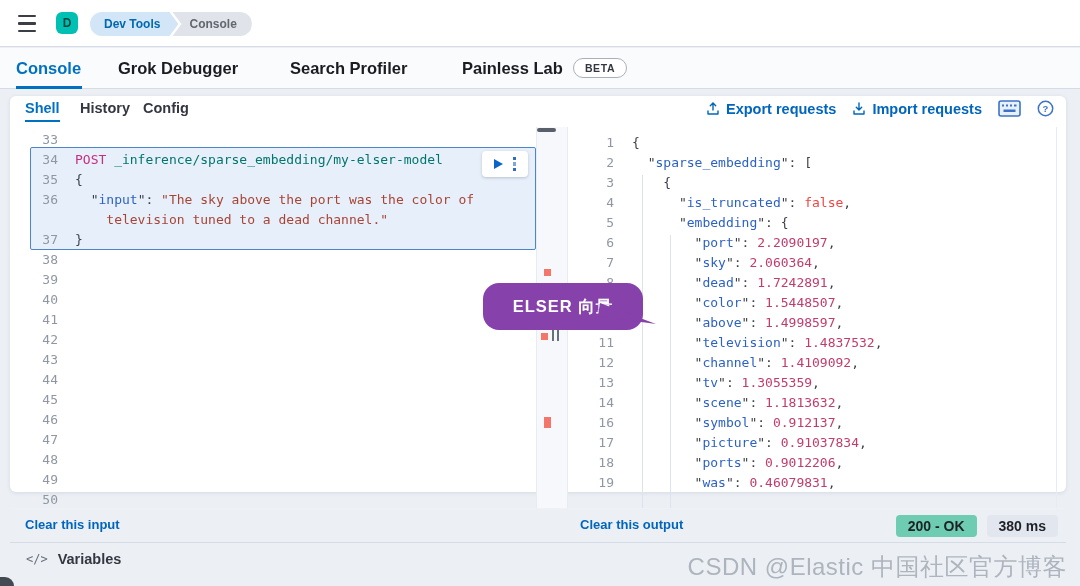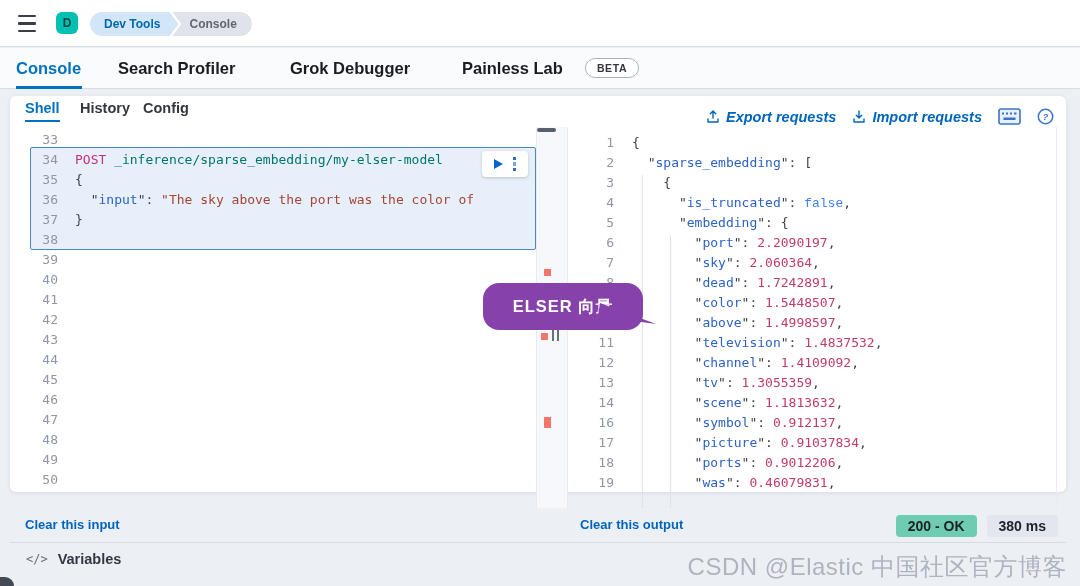--- a/index.html
+++ b/index.html
@@ -19,50 +19,50 @@
       clip-path:polygon(0 0, 100% 0, 100% 100%, 0 100%, 9px 50%); }
 
   
   .tabbar { position:absolute; left:0; top:48px; width:1080px; height:41px; background:#fafbfd; border-bottom:1px solid #d6dce6; display:flex; align-items:center; }
   .tab { font-size:16.5px; font-weight:700; color:#1a1c21; margin-right:0; cursor:pointer; position:relative; height:41px; display:flex; align-items:center; }
   .tab-console { margin-left:16px; width:102px; color:#0071c2; }
   .tab-sp { width:172px; }
   .tab-gd { width:172px; }
   .tab-pl { }
   .tab-console .underline { position:absolute; left:0; bottom:0; width:66px; height:3px; background:#0071c2; }
-  .beta { margin-left:22px; height:20px; padding:0 11px; border:1px solid #aab0ba; border-radius:11px; background:#fff; font-size:10.5px; font-weight:700; letter-spacing:0.6px; color:#343741; display:flex; align-items:center; }
+  .beta { margin-left:10px; height:20px; padding:0 11px; border:1px solid #aab0ba; border-radius:11px; background:#fff; font-size:10.5px; font-weight:700; letter-spacing:0.6px; color:#343741; display:flex; align-items:center; }
 
   
   .card { position:absolute; left:10px; top:96px; width:1056px; height:396px; background:#fff; border-radius:6px; box-shadow:0 1px 4px rgba(50,60,80,0.12); }
 
   .subnav { position:relative; height:31px; }
   .subtab { position:absolute; top:4px; font-size:14.5px; font-weight:700; color:#343741; cursor:pointer; }
   .subtab.shell { left:15px; color:#0071c2; }
   .subtab.shell:after { content:""; position:absolute; left:0; bottom:-6px; width:100%; height:2px; background:#0071c2; }
   .subtab.history { left:70px; }
   .subtab.config { left:133px; }
-  .subactions { position:absolute; right:12px; top:12px; display:flex; align-items:center; gap:16px;font-style:italic; }
+  .subactions { position:absolute; right:12px; top:4px; display:flex; align-items:center; gap:16px; }
   .subaction { display:flex; align-items:center; gap:6px; color:#0065bd; font-size:14.5px; font-weight:600; cursor:pointer; }
   .icon-btn { display:flex; align-items:center; cursor:pointer; }
 
   
   .workspace { position:absolute; left:0; top:31px; width:1056px; height:381px; overflow:hidden; }
   .pane { position:absolute; top:0; height:381px; overflow:hidden; font-family:"DejaVu Sans Mono", monospace; font-size:13px; }
   .pane-left { left:0; width:526px; }
   .pane-right { left:558px; width:498px; }
   .code-line { display:flex; height:20px; line-height:20px; position:relative; z-index:2; }
   .gutter { color:#9097a2; text-align:right; flex:none; }
   .pane-left .gutter { width:48px; }
   .pane-right .gutter { width:46px; }
   .pane-left .code { padding-left:17px; white-space:pre; }
   .pane-right .code { padding-left:18px; white-space:pre; }
   .lines { position:absolute; left:0; top:3px; right:0; }
   .pane-right .lines { top:6px; }
   .tk-m { color:#c52f7d; } .tk-u { color:#00756b; } .tk-k { color:#2d62c5; }
-  .tk-s { color:#a94435; } .tk-n { color:#c23b6b; } .tk-b { color:#3b82f6;font-family:Liberation Mono, monospace; } .tk-p { color:#3b3f48; }
+  .tk-s { color:#a94435; } .tk-n { color:#c23b6b; } .tk-b { color:#ef4444; } .tk-p { color:#3b3f48; }
 
   .req-block { position:absolute; left:20px; right:0; top:20px; height:103px; background:#e7f0fa; border:1px solid #4c86c9; border-radius:2px; z-index:1; }
   .req-actions { position:absolute; right:8px; top:24px; z-index:3; background:#fff; border-radius:4px; box-shadow:0 1px 3px rgba(40,50,70,0.25); width:46px; height:26px; display:flex; align-items:center; justify-content:center; gap:10px; }
   .play { width:0; height:0; border-left:9px solid #0b64c8; border-top:5.5px solid transparent; border-bottom:5.5px solid transparent; cursor:pointer; }
   .sq-stack { display:flex; flex-direction:column; gap:2px; cursor:pointer; }
   .sq-stack i { width:3.5px; height:3.5px; background:#2f6fc0; }
   .sq-stack i.mid { background:#7ea8d8; }
 
   .guide { position:absolute; width:1px; background:#dde3ec; z-index:0; }
 
@@ -114,25 +114,25 @@
       <div class="crumb first">Dev Tools</div>
       <div class="crumb second">Console</div>
     </div>
   </div>
 
   <div class="tabbar">
     <div class="tab tab-console">
       <span>Console</span>
       <span class="underline"></span>
     </div>
+    <div class="tab tab-gd">
+        <span>Grok Debugger</span>
+      </div>
     <div class="tab tab-sp">
         <span>Search Profiler</span>
-      </div>
-    <div class="tab tab-gd">
-        <span>Grok Debugger</span>
       </div>
     <div class="tab tab-pl">
         <span>Painless Lab</span>
       </div>
     <div class="beta">BETA</div>
   </div>
 
   <div class="card">
 
     <div class="subnav">
@@ -187,20 +187,24 @@
             </div>
             <div class="code-line">
               <span class="gutter">35</span>
               <span class="code"><span class="tk-p">{</span></span>
             </div>
             <div class="code-line">
               <span class="gutter">36</span>
               <span class="code"><span class="tk-p">  "</span><span class="tk-k">input</span><span class="tk-p">": </span><span class="tk-s">"The sky above the port was the color of</span></span>
             </div>
             <div class="code-line">
+              <span class="gutter"></span>
+              <span class="code"><span class="tk-s">    television tuned to a dead channel."</span></span>
+            </div>
+            <div class="code-line">
               <span class="gutter">37</span>
               <span class="code"><span class="tk-p">}</span></span>
             </div>
             <div class="code-line">
               <span class="gutter">38</span>
               <span class="code"></span>
             </div>
             <div class="code-line">
               <span class="gutter">39</span>
               <span class="code"></span>

